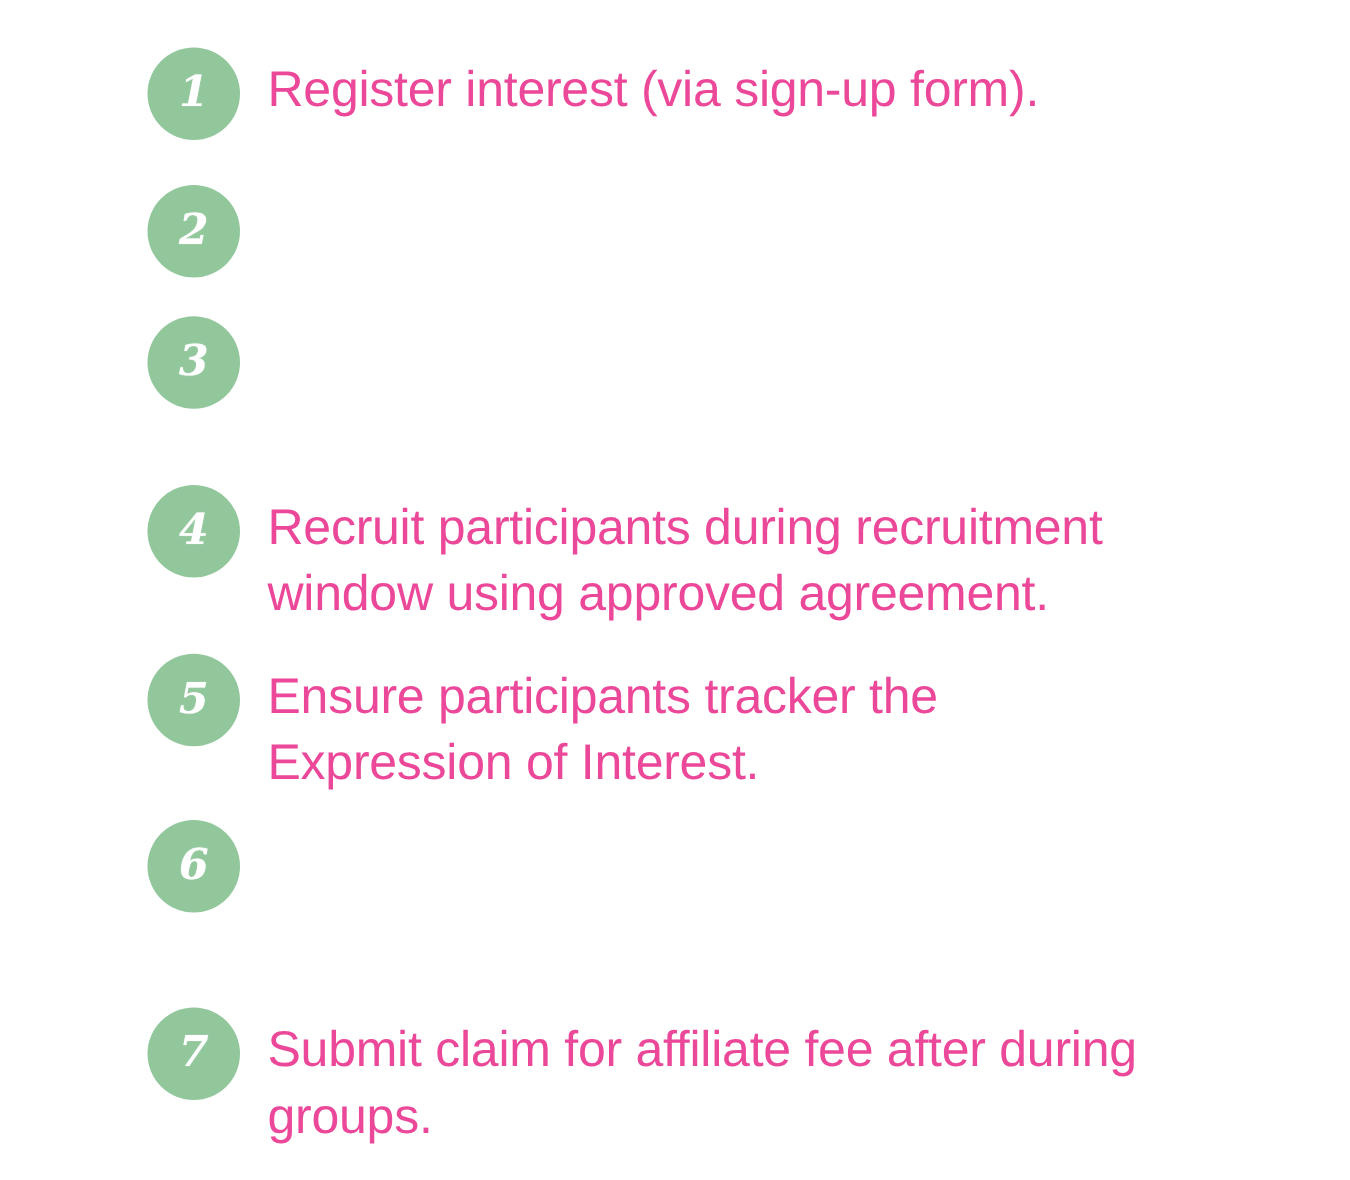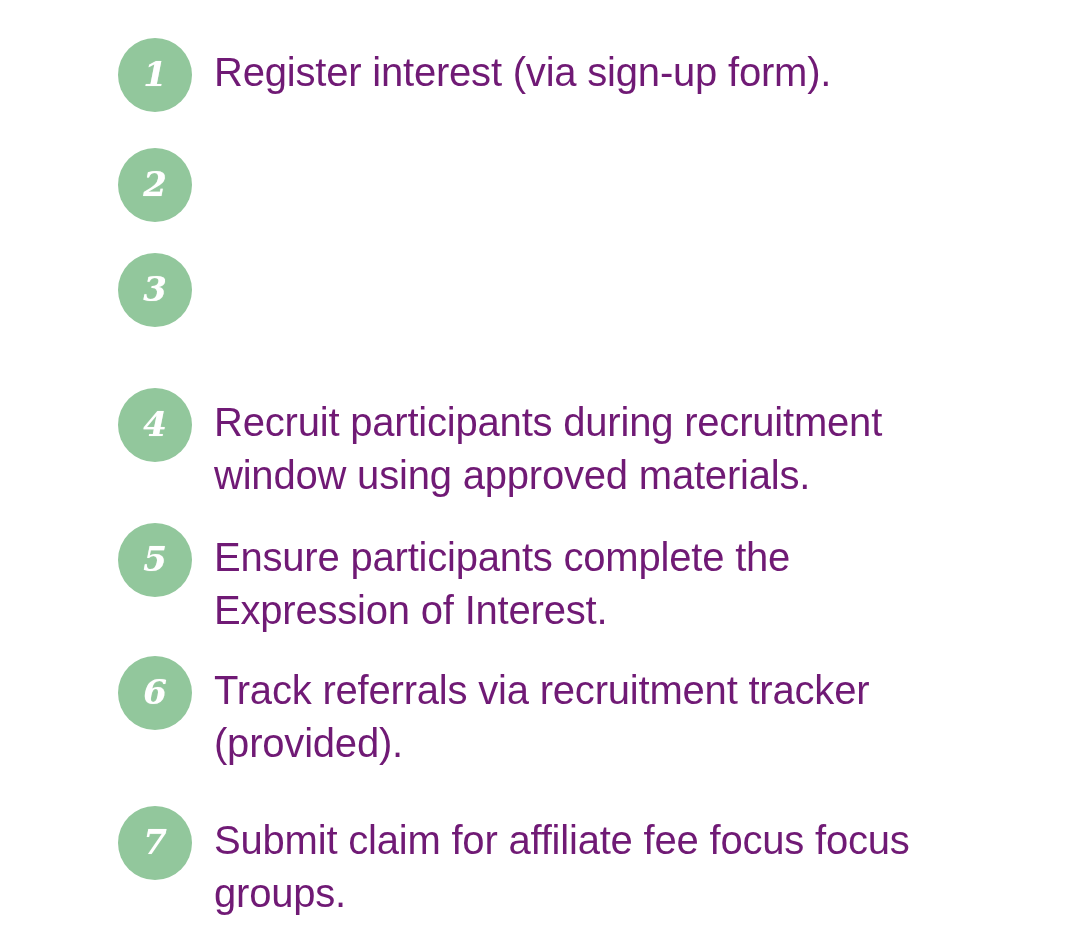--- a/index.html
+++ b/index.html
@@ -59,21 +59,21 @@
     line-height: 1;
     letter-spacing: 0px;
     position: relative;
     top: -1px;
     left: 0px;
     text-shadow: 0 0 1px rgba(255,255,255,0.55);
   }
 
   .step-text {
     flex: 1 1 auto;
-    color: #701a75;
+    color: #ec4899;
     font-size: 40px;
     line-height: 53px;
     font-weight: 400;
     letter-spacing: -0.2px;
     padding-top: 8px;
     max-width: 760px;
     white-space: pre-line;
   }
 
   
@@ -111,40 +111,38 @@
     <span class="step-badge">
       <span class="step-badge-number">3</span>
     </span>
   </li>
 
   <li class="step-item" data-index="3">
     <span class="step-badge">
       <span class="step-badge-number">4</span>
     </span>
     <span class="step-text">Recruit participants during recruitment
-window using approved materials.</span>
+window using approved agreement.</span>
   </li>
 
   <li class="step-item" data-index="4">
     <span class="step-badge">
       <span class="step-badge-number">5</span>
     </span>
-    <span class="step-text">Ensure participants complete the
+    <span class="step-text">Ensure participants tracker the
 Expression of Interest.</span>
   </li>
 
   <li class="step-item" data-index="5">
     <span class="step-badge">
       <span class="step-badge-number">6</span>
     </span>
-    <span class="step-text">Track referrals via recruitment tracker
-(provided).</span>
   </li>
 
   <li class="step-item" data-index="6">
     <span class="step-badge">
       <span class="step-badge-number">7</span>
     </span>
-    <span class="step-text">Submit claim for affiliate fee focus focus
+    <span class="step-text">Submit claim for affiliate fee after during
 groups.</span>
   </li>
 
 </ol>
 
 </body></html>

